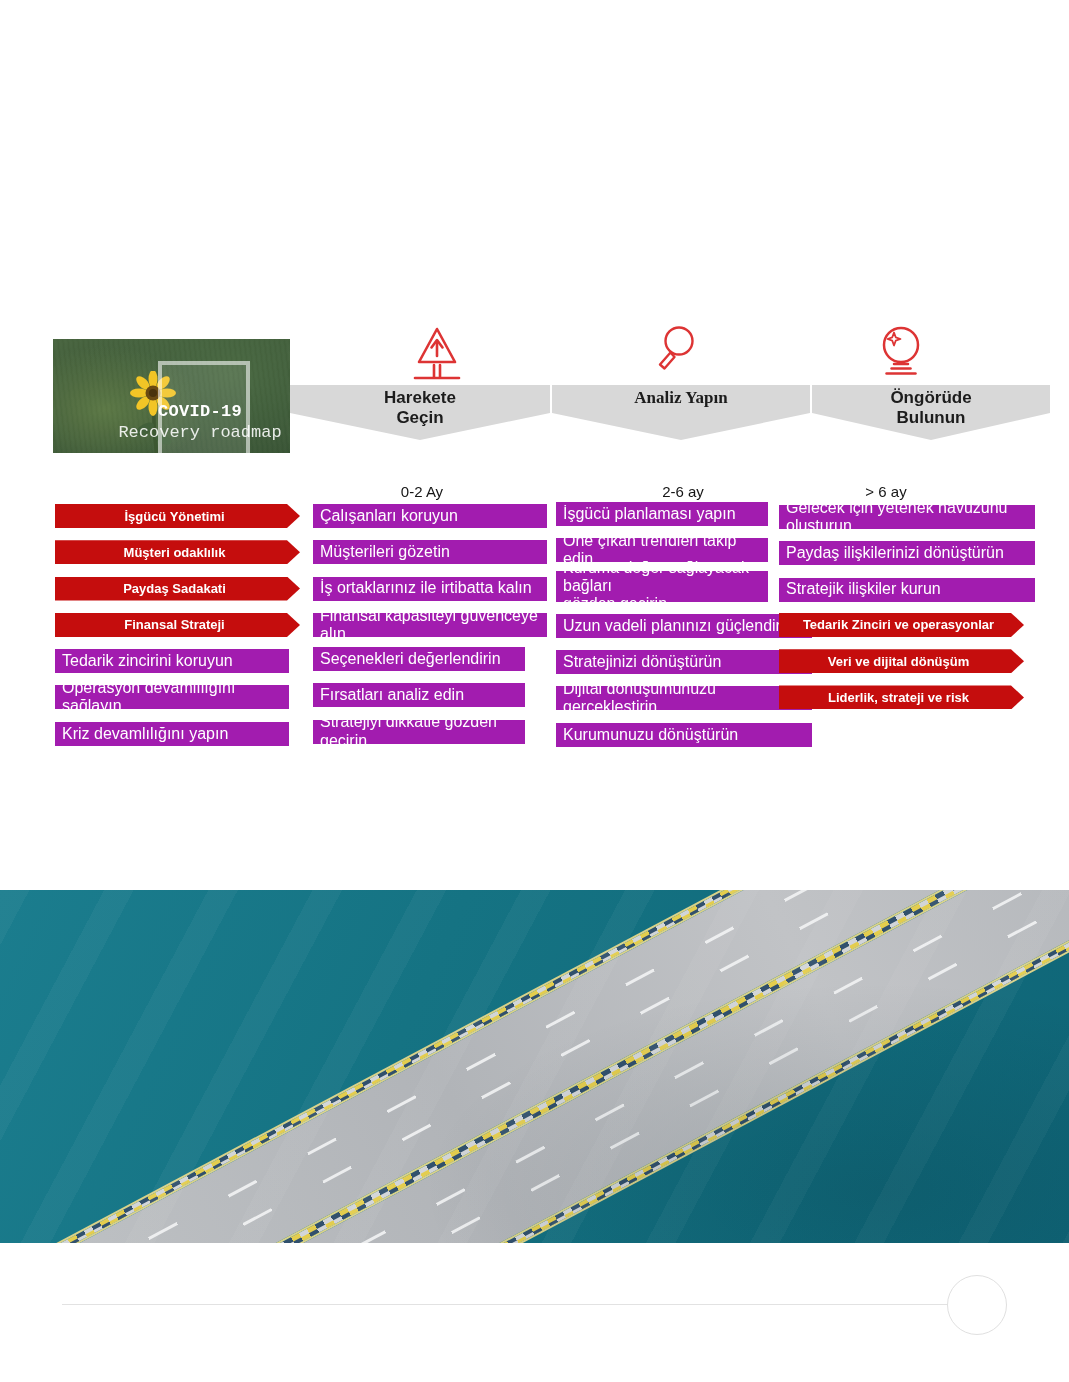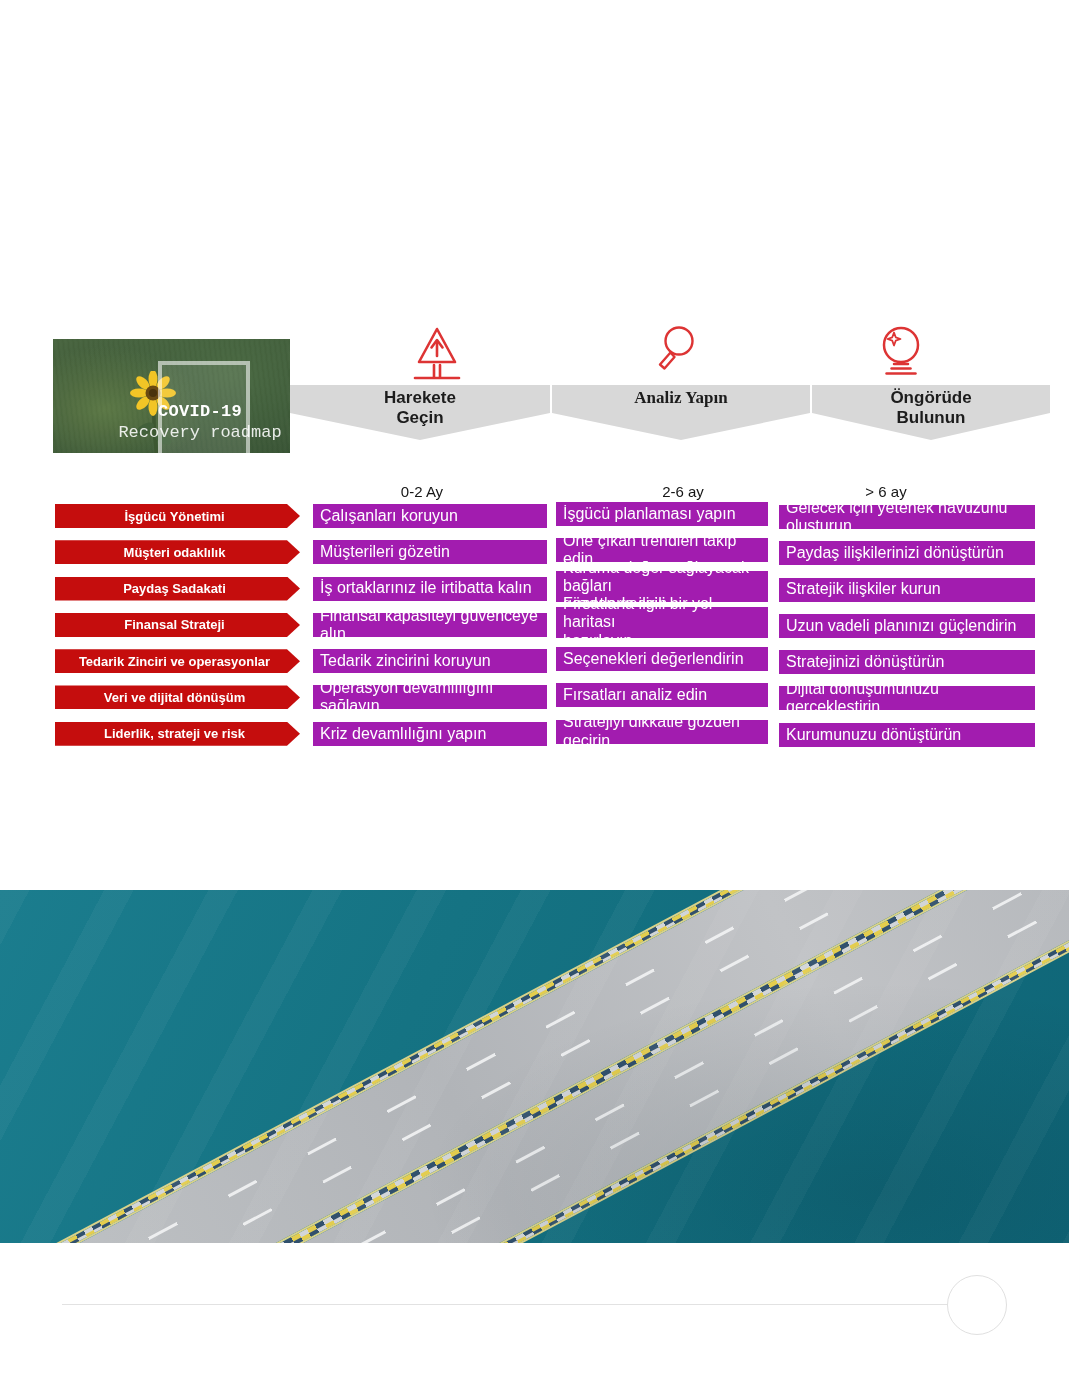--- a/index.html
+++ b/index.html
@@ -163,22 +163,20 @@
     <div class="cell c3">Paydaş ilişkilerinizi dönüştürün</div>
 
     <div class="rlabel">Paydaş Sadakati</div>
     <div class="cell c1">İş ortaklarınız ile irtibatta kalın</div>
     <div class="cell c2 two">Kuruma değer sağlayacak bağları
 gözden geçirin</div>
     <div class="cell c3">Stratejik ilişkiler kurun</div>
 
     <div class="rlabel">Finansal Strateji</div>
     <div class="cell c1">Finansal kapasiteyi güvenceye alın</div>
-    <div class="cell c2 two">Fırsatlarla ilgili bir yol haritası
-hazırlayın</div>
     <div class="cell c3">Uzun vadeli planınızı güçlendirin</div>
 
     <div class="rlabel">Tedarik Zinciri ve operasyonlar</div>
     <div class="cell c1">Tedarik zincirini koruyun</div>
     <div class="cell c2">Seçenekleri değerlendirin</div>
     <div class="cell c3">Stratejinizi dönüştürün</div>
 
     <div class="rlabel">Veri ve dijital dönüşüm</div>
     <div class="cell c1">Operasyon devamlılığını sağlayın</div>
     <div class="cell c2">Fırsatları analiz edin</div>

